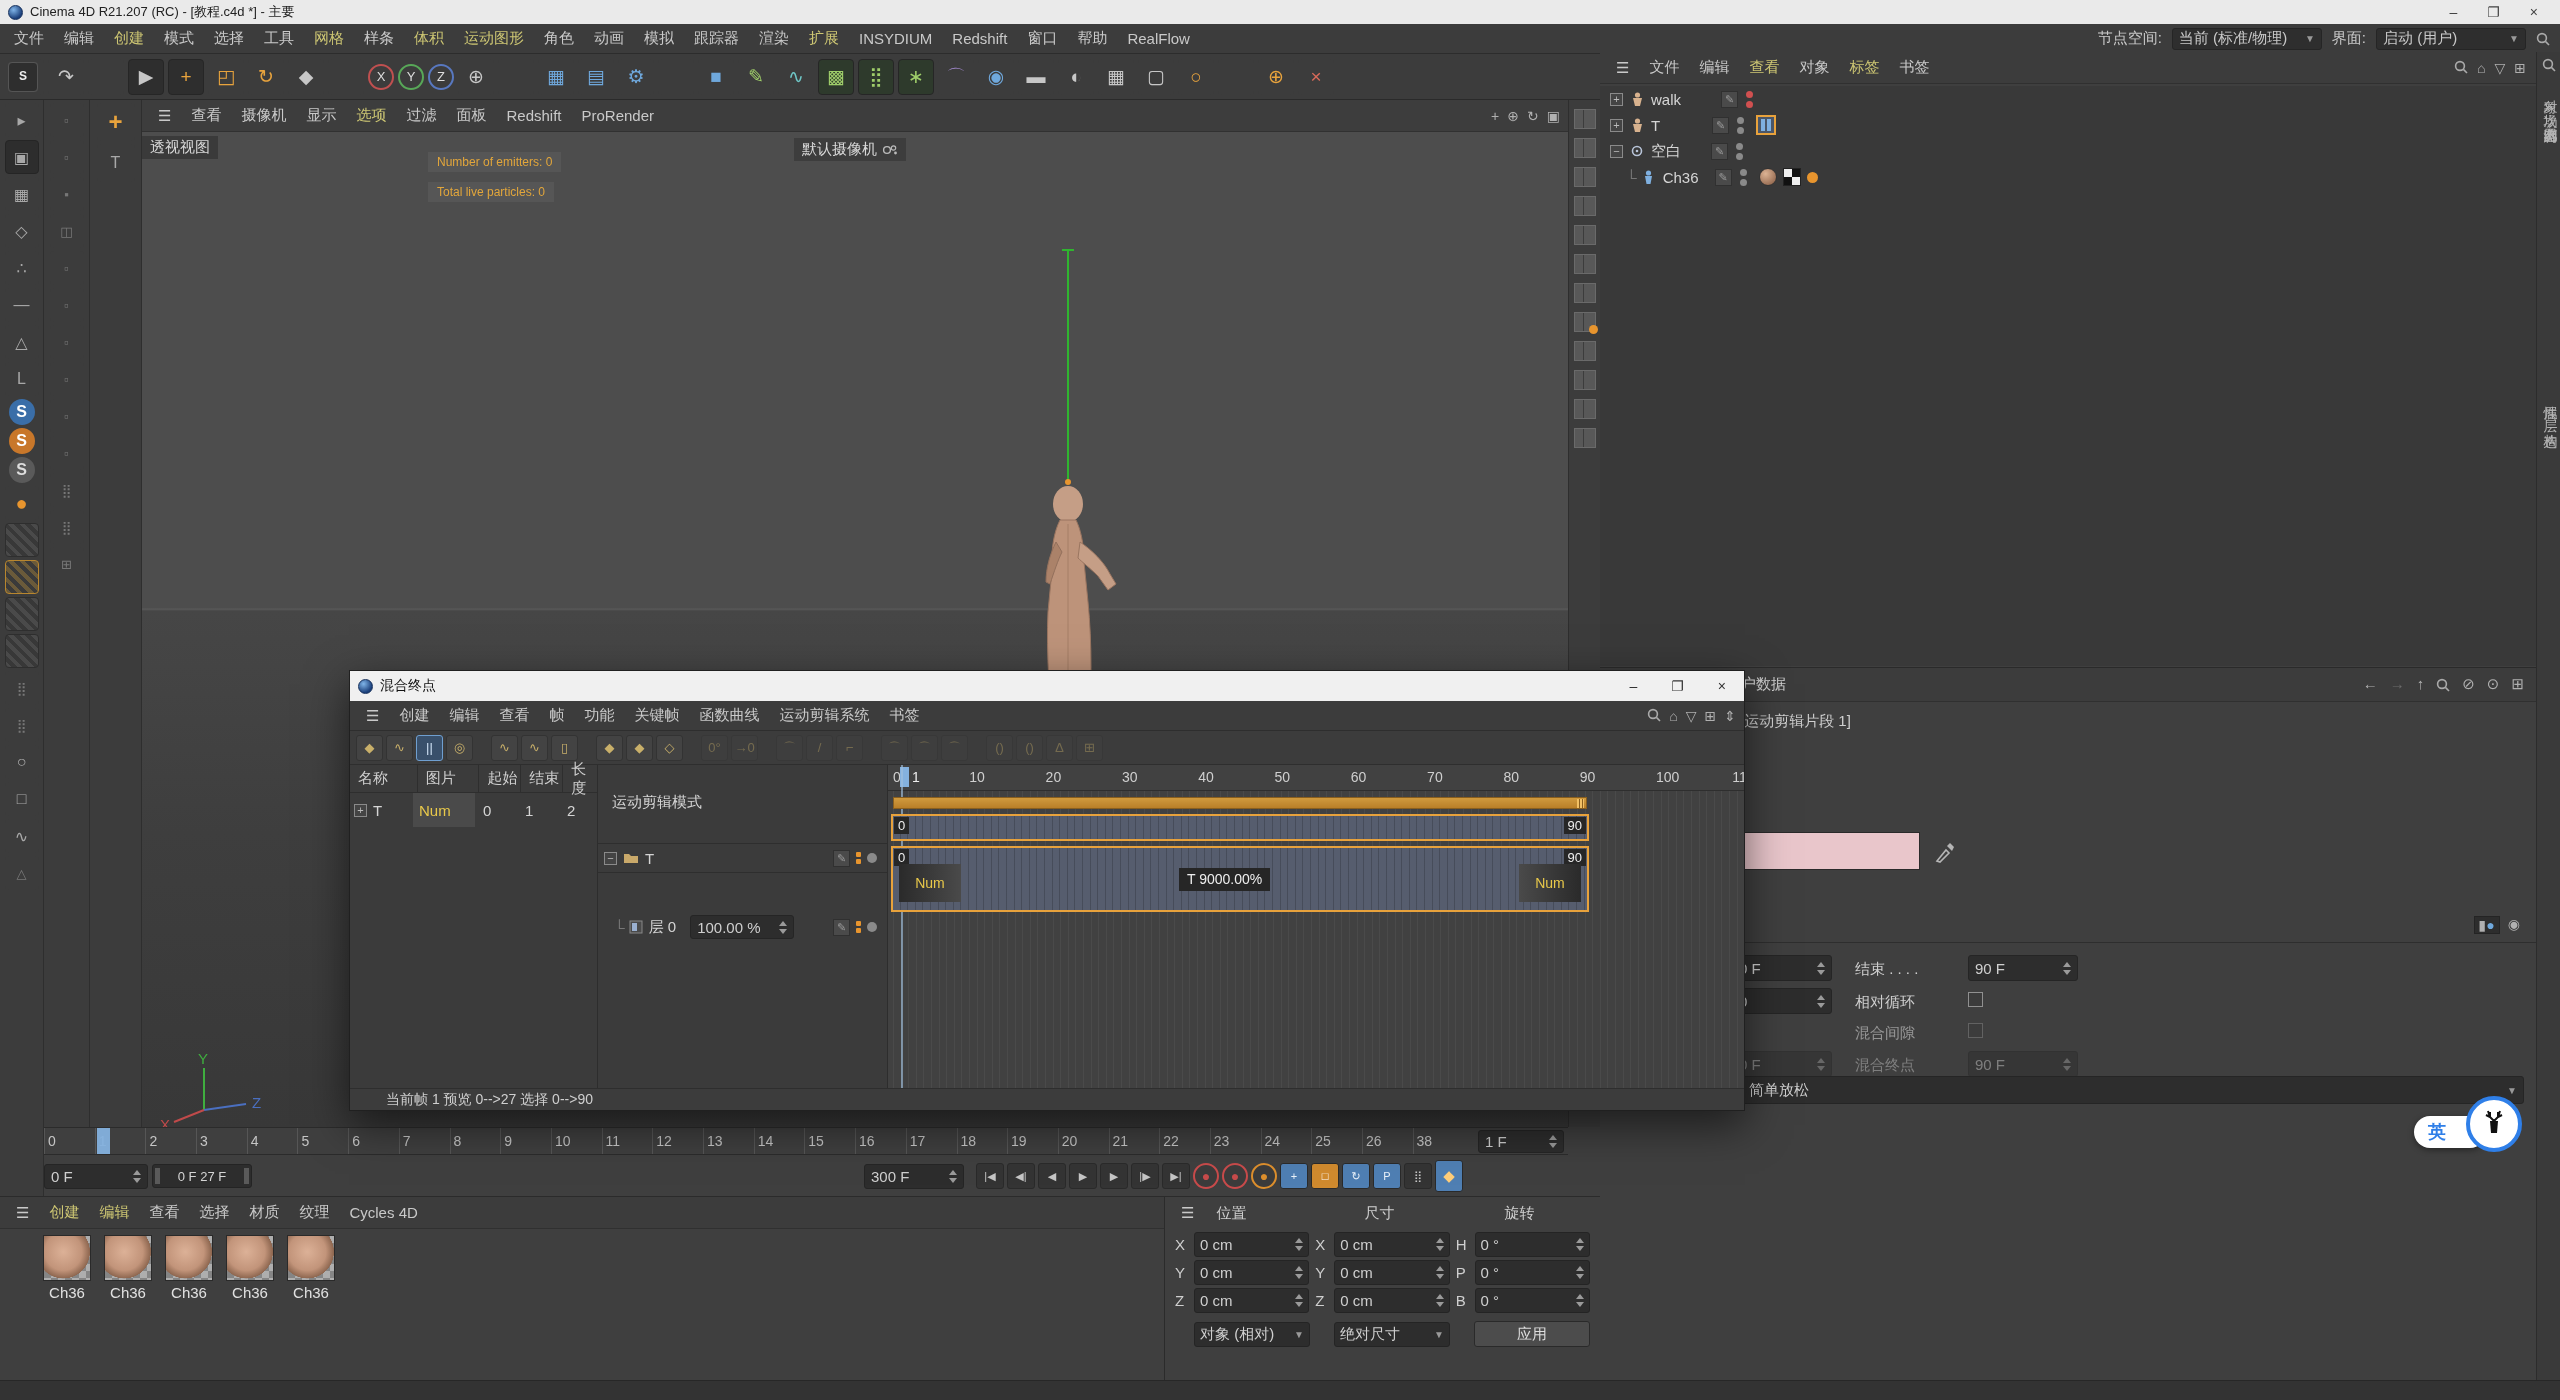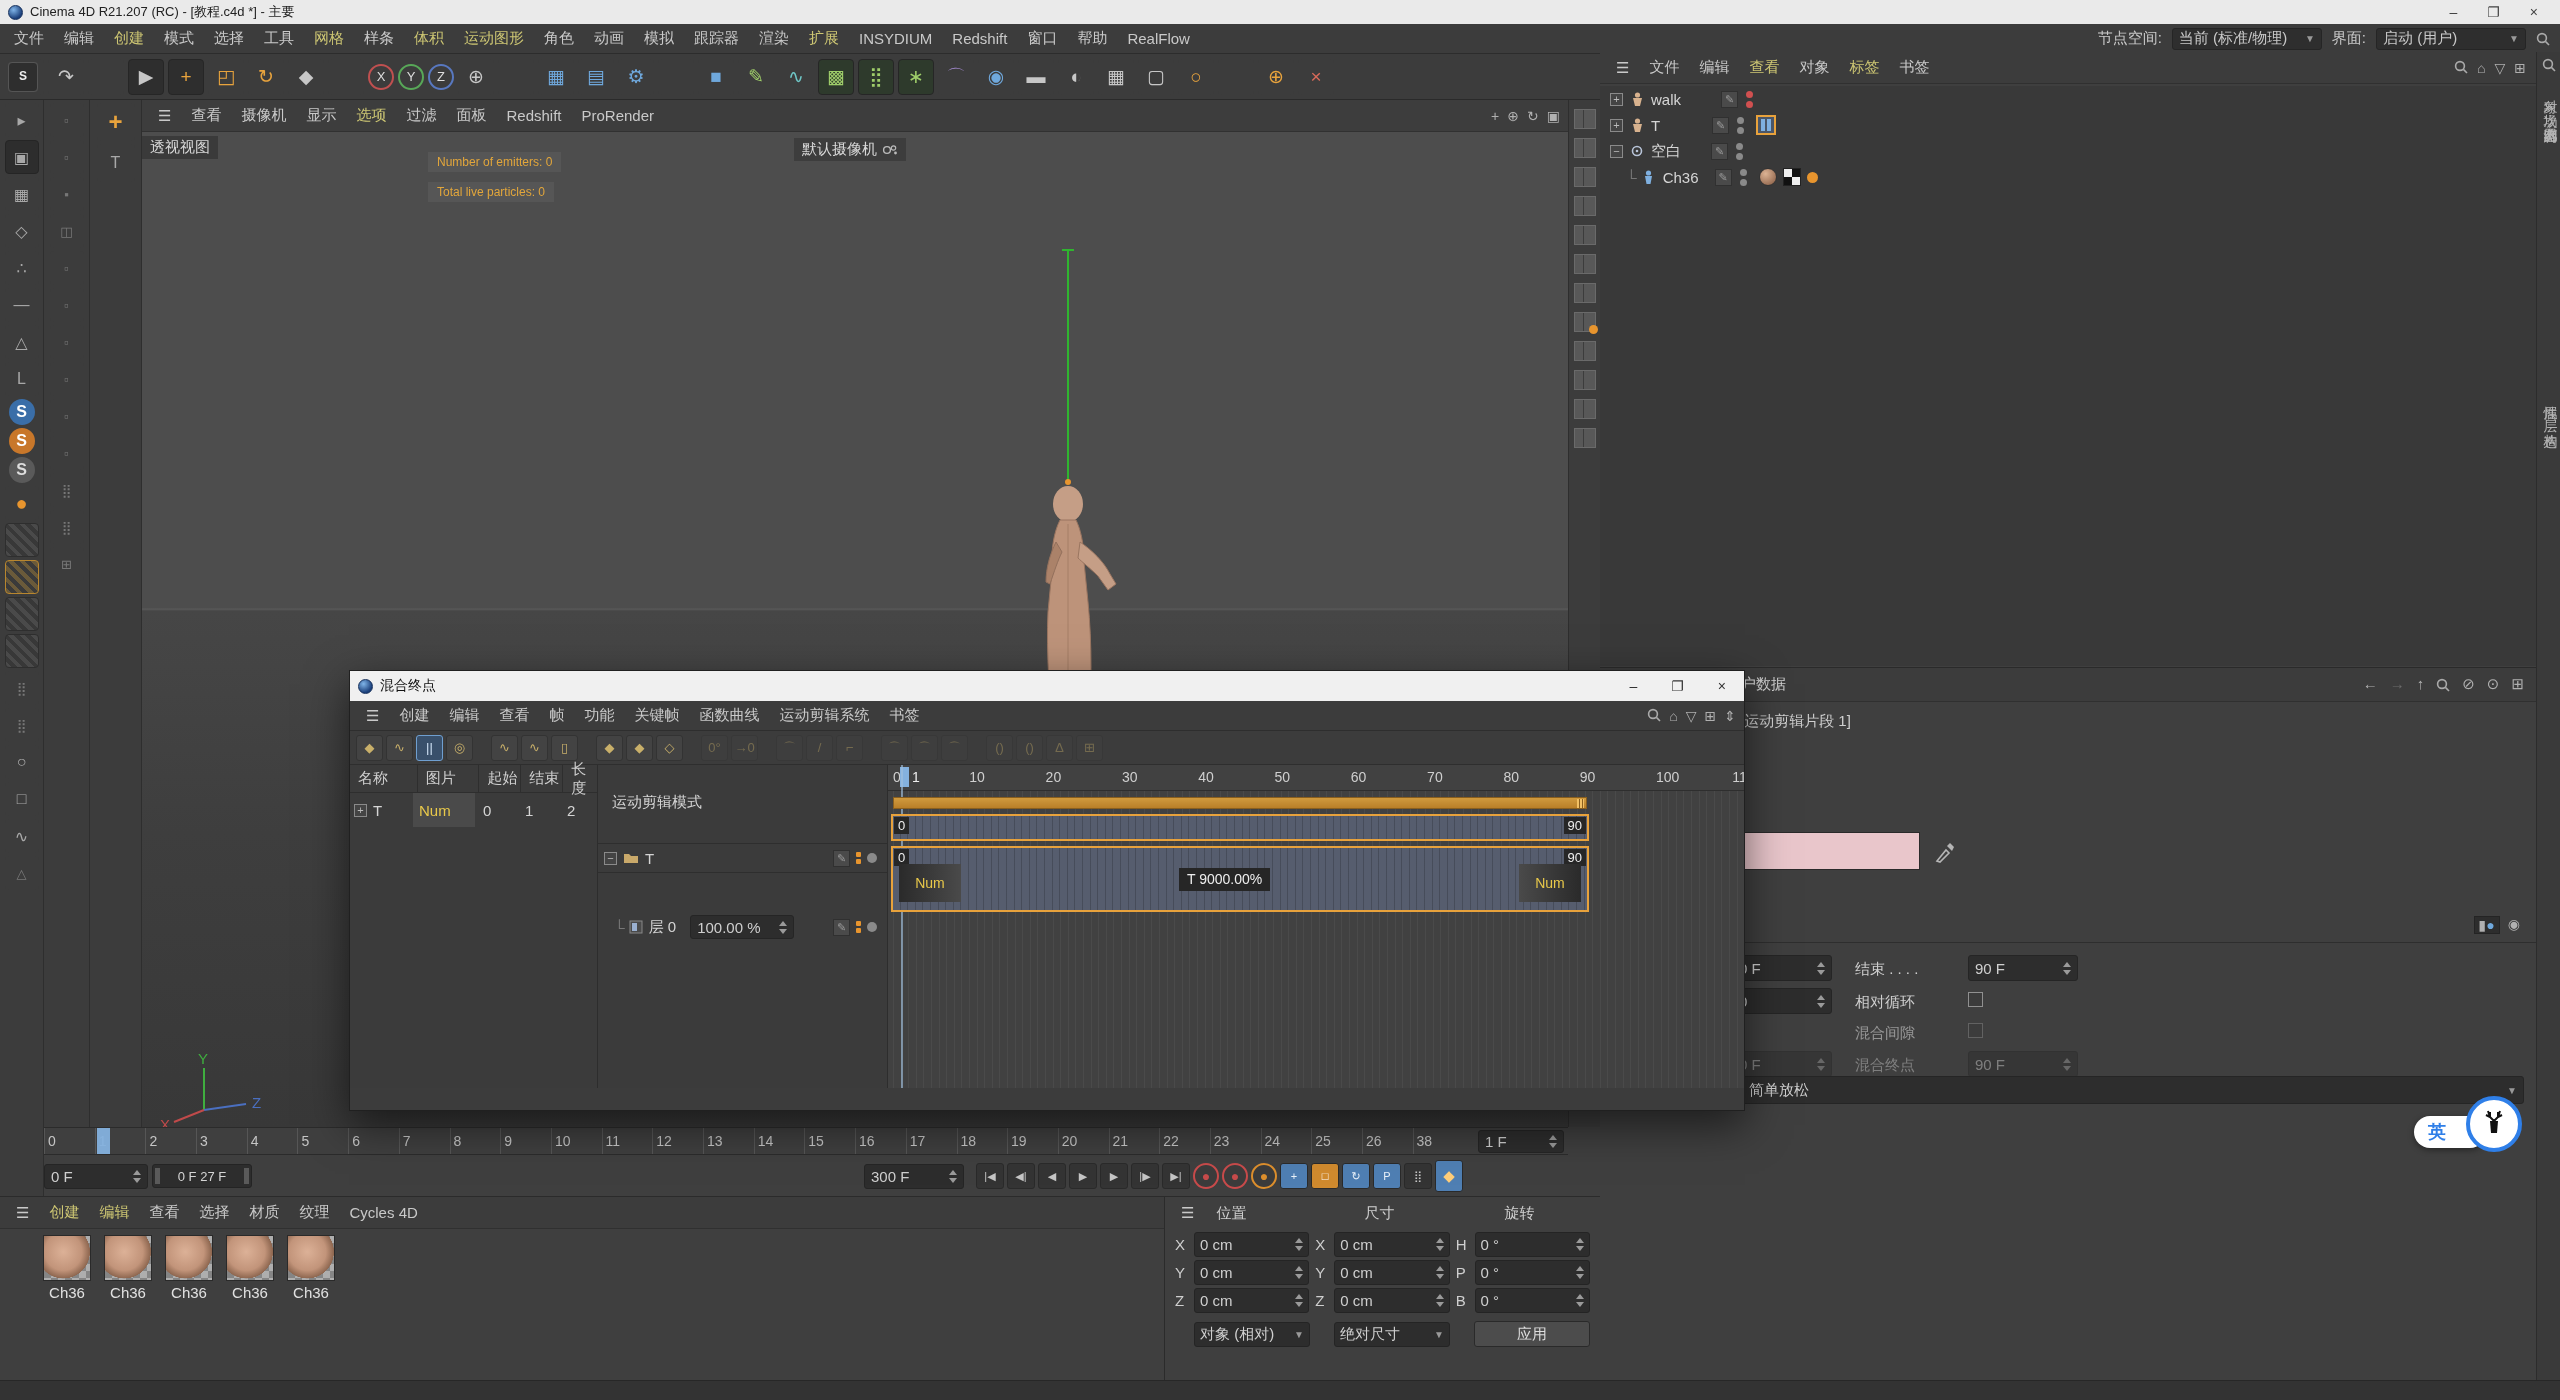--- a/index.html
+++ b/index.html
@@ -961,20 +961,23 @@
           <div class="stripes"></div>
           <span class="badge" style="left:1px;top:1px;">0</span>
           <span class="badge" style="right:1px;top:1px;">90</span>
           <span class="numtag" style="left:6px;top:16px;width:62px;height:38px;">Num</span>
           <span class="numtag" style="right:6px;top:16px;width:62px;height:38px;background:linear-gradient(90deg,#4a4a4a,#2a2a2a);">Num</span>
           <span class="badge" style="left:286px;top:20px;font-size:14px;padding:3px 8px;">T  9000.00%</span>
         </div>
       </div>
     </div>
 
+    <div class="tlstatus">
+      <span>当前帧  1  预览  0--&gt;27    选择 0--&gt;90</span>
+    </div>
   </div>
 
   <div class="ime">
       <span>英</span>
     </div>
   <div class="deer">
     <svg width="34" height="34" viewBox="0 0 34 34">
       <path d="M17,14 L13,10 L11,4 M13,10 L9,8 M13,10 L13,5 M17,14 L21,10 L23,4 M21,10 L25,8 M21,10 L21,5" stroke="#111" stroke-width="2" fill="none"></path>
       <path d="M13,14 L21,14 L20,26 L14,26 Z" fill="#111"></path>
     </svg>

